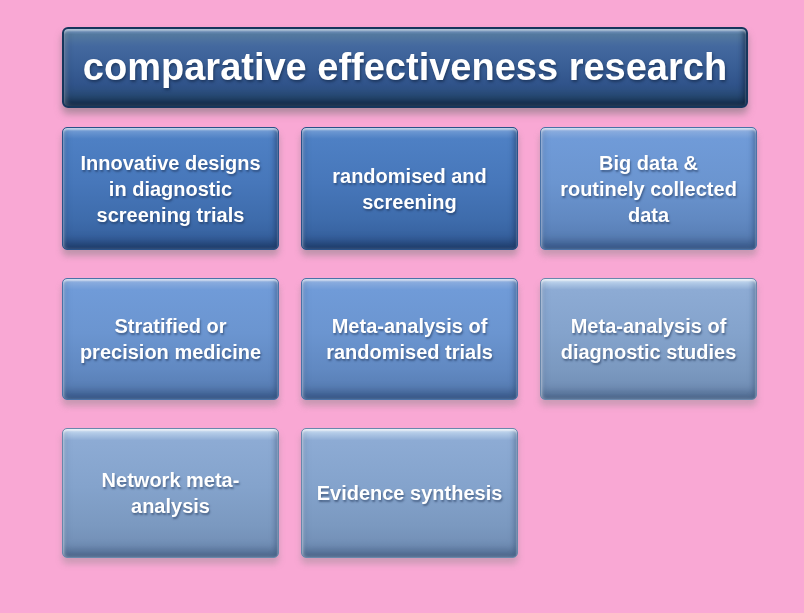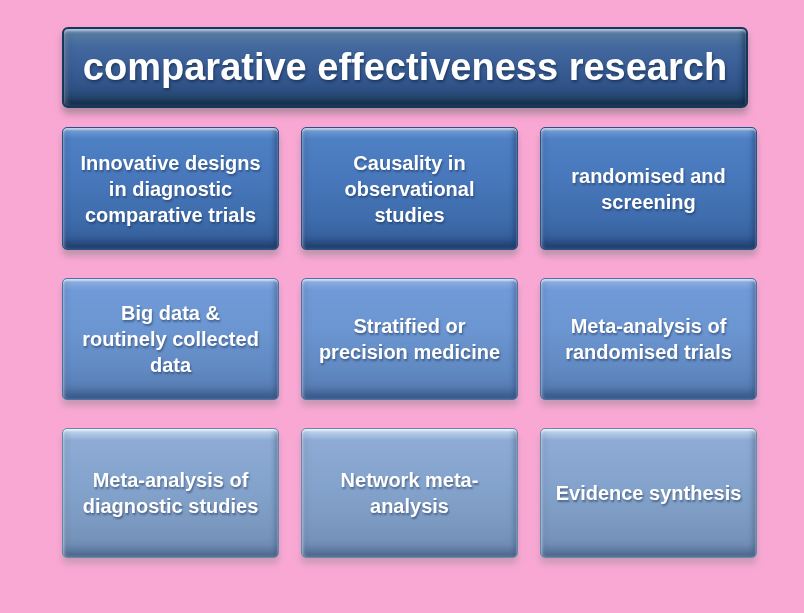--- a/index.html
+++ b/index.html
@@ -126,28 +126,23 @@
 
   <div class="banner">
     <span class="banner-text">comparative effectiveness research</span>
   </div>
 
   <div class="grid">
 
     <div class="box row1">
       <div class="line">Innovative designs</div>
       <div class="line">in diagnostic</div>
-      <div class="line">comparative trials</div>
+      <div class="line">screening trials</div>
     </div>
 
-    <div class="box row1">
-      <div class="line">Causality in</div>
-      <div class="line">observational</div>
-      <div class="line">studies</div>
-    </div>
 
     <div class="box row1">
       <div class="line">randomised and</div>
       <div class="line">screening</div>
     </div>
 
     <div class="box row2">
       <div class="line">Big data &amp;</div>
       <div class="line">routinely collected</div>
       <div class="line">data</div>

